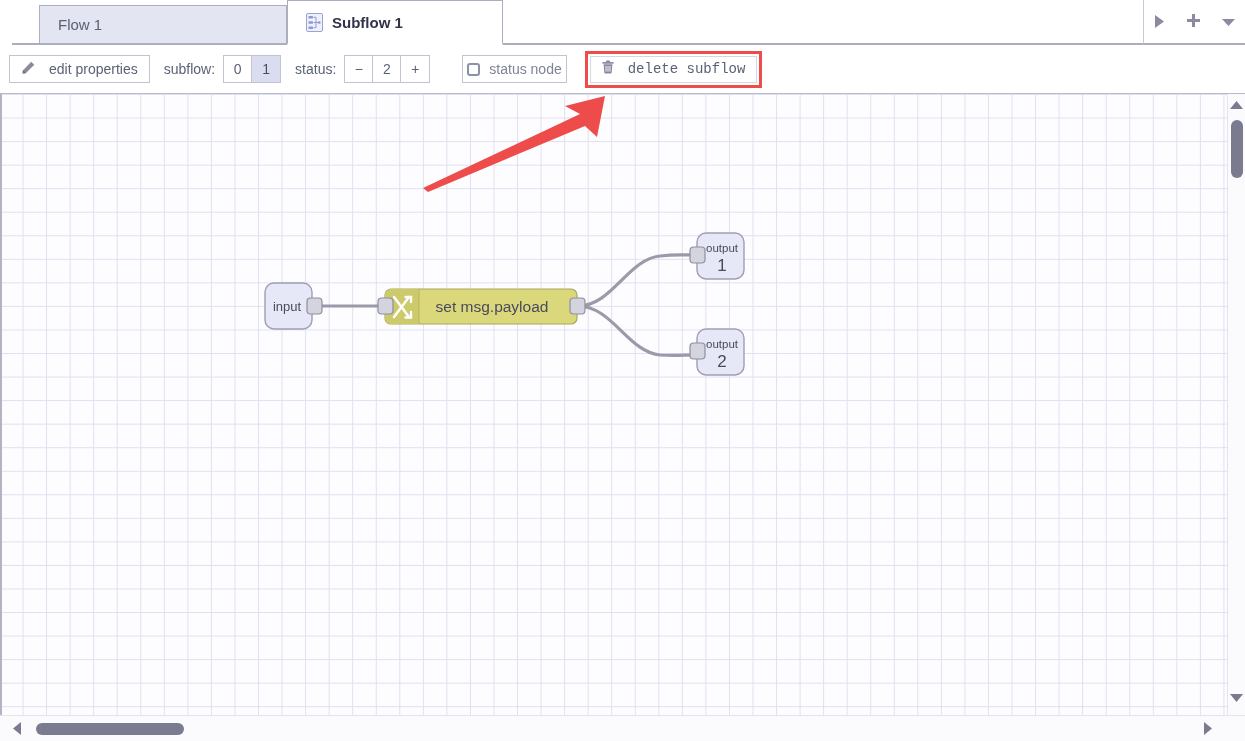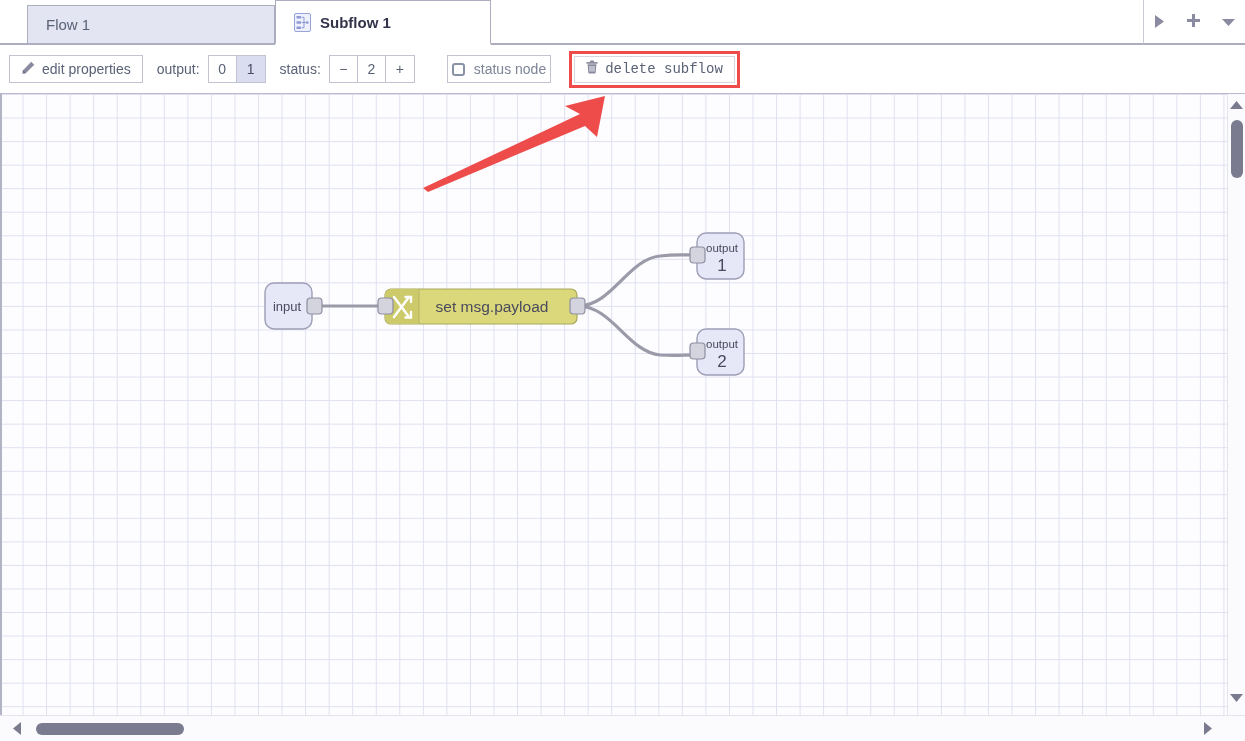--- a/index.html
+++ b/index.html
@@ -19,21 +19,21 @@
   
   #tab-bar {
     position: absolute;
     left: 0; top: 0;
     width: 1245px; height: 45px;
     background: #ffffff;
     box-sizing: border-box;
   }
   #tab-strip {
     position: absolute;
-    left: 0; top: 0;
+    left: 12px; top: 0;
     width: 1143px; height: 45px;
     box-sizing: border-box;
     border-bottom: 2px solid #adadc0;
     display: flex;
     align-items: flex-end;
     padding-left: 27px;
   }
   .tab {
     height: 37px;
     box-sizing: border-box;
@@ -104,21 +104,21 @@
   }
   .tb-btn {
     height: 28px;
     box-sizing: border-box;
     border: 1px solid #c2c2d2;
     background: #fff;
     color: #5a6275;
     font-size: 14px;
     display: flex;
     align-items: center;
-    gap: 7px;
+    gap: 14px;
     padding: 0 11px;
     cursor: pointer;
     white-space: nowrap;
     font-family: "Liberation Sans", sans-serif;
   }
   .tb-label {
     font-size: 14px;
     color: #5a6275;
     margin: 0 8px 0 14px;
     white-space: nowrap;
@@ -325,21 +325,21 @@
   <div class="tb-btn" id="edit-properties-button">
     <span>
       <svg width="14" height="14" viewBox="0 0 14 14">
         <path d="M10.2 0.7 L13.3 3.8 L5 12.1 L1.2 13.1 L2.1 9.2 Z" fill="#8a8aa0"></path>
         <path d="M2.1 9.2 L5 12.1 L3.2 12.6 L1.6 11 Z" fill="#6f6f85"></path>
       </svg>
     </span>
     <span>edit properties</span>
   </div>
 
-  <span class="tb-label">output:</span>
+  <span class="tb-label">subflow:</span>
   <div class="seg-group">
     <div class="seg">0</div>
     <div class="seg selected">1</div>
   </div>
 
   <span class="tb-label">status:</span>
   <div class="seg-group">
     <div class="seg">−</div>
     <div class="seg readonly">2</div>
     <div class="seg">+</div>

